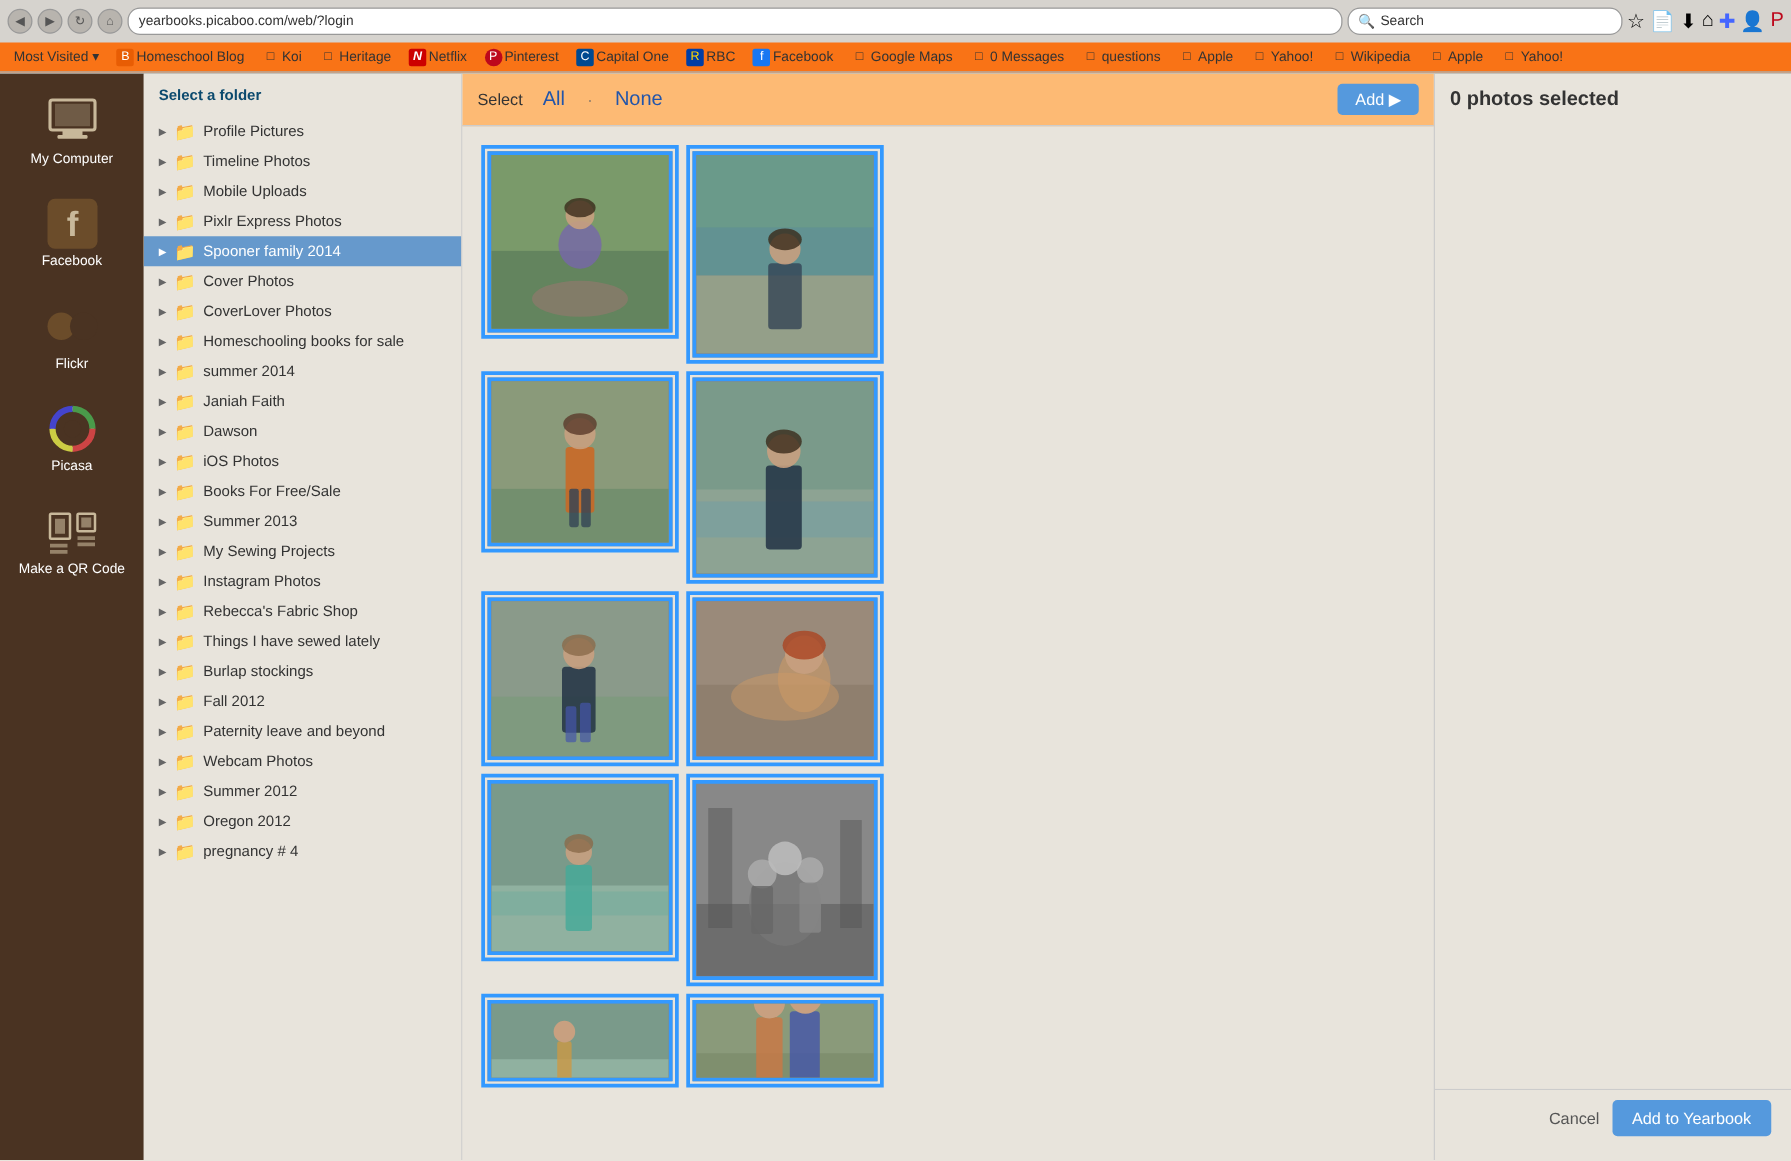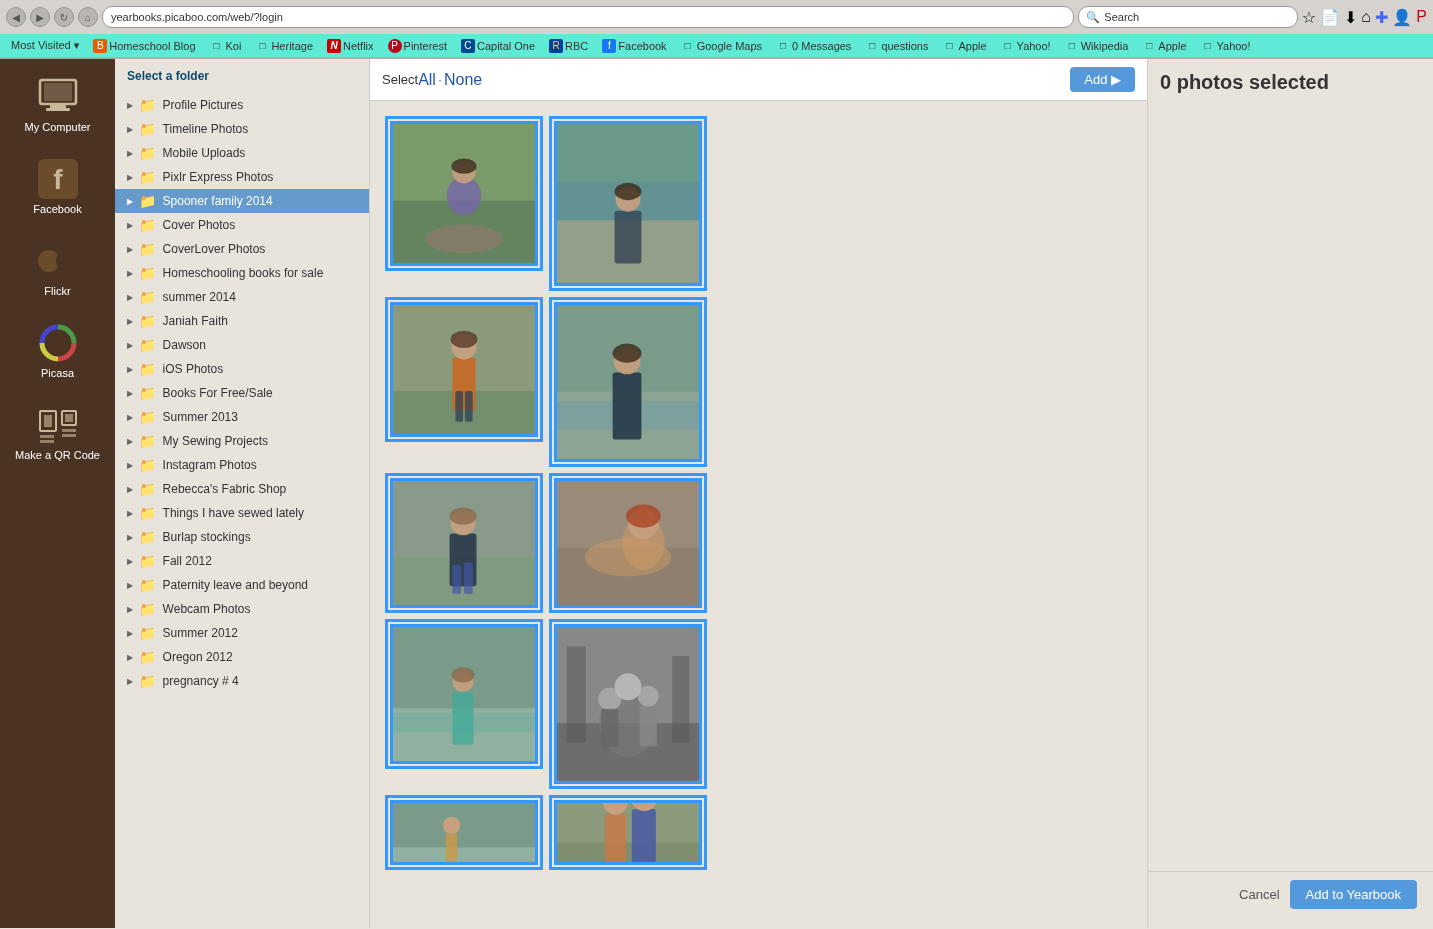--- a/index.html
+++ b/index.html
@@ -51,21 +51,21 @@
       padding: 0 8px;
       font-size: 11px;
       color: #333;
       gap: 4px;
     }
     .bookmarks-bar {
       display: flex;
       align-items: center;
       padding: 2px 6px;
       gap: 4px;
-      background: #5eead4;
+      background: #f97316;
       border-bottom: 1px solid #b0aca5;
       height: 24px;
       flex-wrap: nowrap;
       overflow: hidden;
     }
     .bookmark-item {
       display: flex;
       align-items: center;
       gap: 2px;
       padding: 1px 5px;
@@ -160,23 +160,23 @@
       flex: 1;
       background: #e8e4dc;
       display: flex;
       flex-direction: column;
       border-right: 1px solid #ccc;
     }
     .photo-panel-header {
       display: flex;
       align-items: center;
       padding: 8px 12px;
-      gap: 0;
+      gap: 16px;
       border-bottom: 1px solid #ccc;
-      background: #ffffff;
+      background: #fdba74;
     }
     .select-label {
       font-size: 13px;
       color: #333;
     }
     .select-link {
       color: #2255aa;
       cursor: pointer;
       font-size: 16px;
       text-decoration: none;
@@ -225,21 +225,21 @@
 
     
     .right-panel {
       width: 285px;
       background: #e8e4dc;
       display: flex;
       flex-direction: column;
       padding: 12px;
     }
     .selected-count {
-      font-size: 20px;
+      font-size: 16px;
       font-weight: bold;
       color: #333;
     }
 
     
     .bottom-bar {
       display: flex;
       align-items: center;
       justify-content: flex-end;
       padding: 8px 16px;

